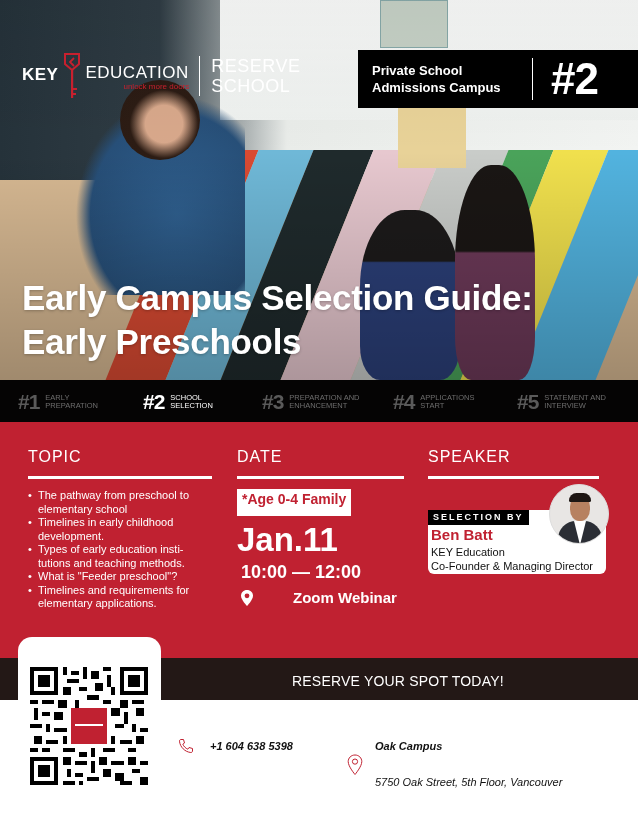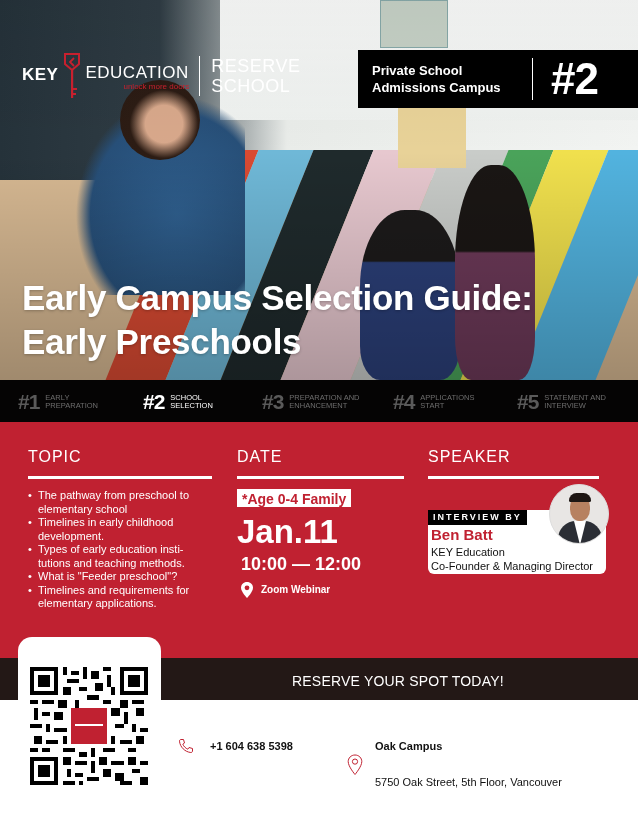--- a/index.html
+++ b/index.html
@@ -67,24 +67,24 @@
   
   .info { position: absolute; left: 0; top: 422px; width: 638px; height: 236px; background: #c02131; }
   .col { position: absolute; top: 22px; }
   .col h2 { font-family: "Liberation Sans", sans-serif; font-weight: 500; color: #ffffff; font-size: 16px; letter-spacing: 1px; line-height: 26px; }
   .col .rule { height: 3px; background: #ffffff; margin-top: 6px; }
   .topic { left: 28px; width: 184px; }
   .topic ul { list-style: none; margin-top: 10px; }
   .topic li { color: #ffffff; font-family: "Liberation Sans", sans-serif; font-size: 11px; line-height: 13.5px; padding-left: 10px; position: relative; }
   .topic li::before { content: "•"; position: absolute; left: 0; top: 0; }
   .date { left: 237px; width: 167px; }
-  .date .age { display: inline-block; background: #ffffff; color: #c02131; font-family: "Liberation Sans", sans-serif; font-weight: 700; font-size: 14px; padding: 2px 5px 0 5px; margin-top: 10px; line-height: 16px; }
+  .date .age { display: inline-block; background: #ffffff; color: #c02131; font-family: "Liberation Sans", sans-serif; font-weight: 700; font-size: 14px; padding: 2px 5px 9px 5px; margin-top: 10px; line-height: 16px; }
   .date .day { color: #ffffff; font-family: "Liberation Sans", sans-serif; font-weight: 700; font-size: 33px; line-height: 36px; margin-top: 6px; }
   .date .time { color: #ffffff; font-family: "Liberation Sans", sans-serif; font-weight: 700; font-size: 18px; line-height: 22px; margin-top: 3px; margin-left: 4px; }
-  .date .venue { color: #ffffff; font-family: "Liberation Sans", sans-serif; font-weight: 700; font-size: 10px; line-height: 18px; margin-top: 6px; margin-left: 3px; display: flex; align-items: center; }
+  .date .venue { color: #ffffff; font-family: "Liberation Sans", sans-serif; font-weight: 700; font-size: 15px; line-height: 18px; margin-top: 6px; margin-left: 3px; display: flex; align-items: center; gap: 32px; }
   .date .venue svg { margin-right: 7px; }
   .speaker { left: 428px; width: 171px; }
   .speaker .card { position: absolute; top: 66px; left: 0; width: 178px; height: 64px; background: #ffffff; border-radius: 0 0 6px 6px; }
   .speaker .presented { position: absolute; top: 66px; left: 0; background: #000000; color: #ffffff; font-family: "Liberation Sans", sans-serif; font-weight: 700; font-size: 9px; letter-spacing: 2px; padding: 2px 5px; line-height: 11px; }
   .speaker .name { position: absolute; top: 82px; left: 3px; color: #c02131; font-family: "Liberation Sans", sans-serif; font-weight: 700; font-size: 15px; line-height: 18px; }
   .speaker .org { position: absolute; top: 101px; left: 3px; color: #111111; font-family: "Liberation Sans", sans-serif; font-size: 11px; line-height: 14px; white-space: nowrap; }
   .speaker .photo { position: absolute; top: 40px; left: 121px; width: 60px; height: 60px; border-radius: 50%; background: #e8e6e4; overflow: hidden; border: 1px solid #ddd; }
   .photo .face { position: absolute; left: 20px; top: 10px; width: 20px; height: 26px; border-radius: 45%; background: #b78160; }
   .photo .hair { position: absolute; left: 19px; top: 8px; width: 22px; height: 9px; border-radius: 10px 10px 2px 2px; background: #1d1613; }
   .photo .suit { position: absolute; left: 8px; top: 36px; width: 44px; height: 30px; border-radius: 18px 18px 0 0; background: #2b2e35; }
@@ -92,21 +92,21 @@
 
   
   .band { position: absolute; left: 0; top: 658px; width: 638px; height: 42px; background: #231816; }
   .band .cta { position: absolute; left: 292px; top: 15px; color: #ffffff; font-family: "Liberation Sans", sans-serif; font-size: 14px; letter-spacing: 0.2px; }
 
   
   .qr-card { position: absolute; left: 18px; top: 637px; width: 143px; height: 160px; background: #ffffff; border-radius: 14px 14px 0 0; }
   .qr { position: absolute; left: 12px; top: 30px; width: 118px; height: 118px; }
 
   
-  .contact { position: absolute; top: 738px; display: flex; align-items: center; }
+  .contact { position: absolute; top: 738px; display: flex; align-items: center; font-style: italic; }
   .phone { left: 178px; }
   .phone .txt { font-family: "Liberation Sans", sans-serif; font-weight: 700; font-size: 11px; color: #111; margin-left: 16px; }
   .addr { left: 347px; top: 740px; }
   .addr .lines { margin-left: 12px; }
   .addr .campus { font-family: "Liberation Sans", sans-serif; font-weight: 700; font-size: 11px; color: #111; line-height: 12px; }
   .addr .street { font-family: "Liberation Sans", sans-serif; font-size: 11px; color: #111; line-height: 13px; margin-top: 24px; }
 </style>
 </head>
 <body>
 
@@ -213,21 +213,21 @@
         <circle cx="7" cy="6.8" r="2.4" fill="#c02131"></circle>
       </svg>
       <span>Zoom Webinar</span>
     </div>
   </div>
 
   <div class="col speaker">
     <h2>SPEAKER</h2>
     <div class="rule"></div>
     <div class="card"></div>
-    <div class="presented">INTERVIEW BY</div>
+    <div class="presented">SELECTION BY</div>
     <div class="name">Ben Batt</div>
     <div class="org">
       <div>KEY Education</div>
       <div>Co-Founder &amp;  Managing Director</div>
     </div>
     <div class="photo">
       <div class="suit"></div>
       <div class="shirt"></div>
       <div class="face"></div>
       <div class="hair"></div>

